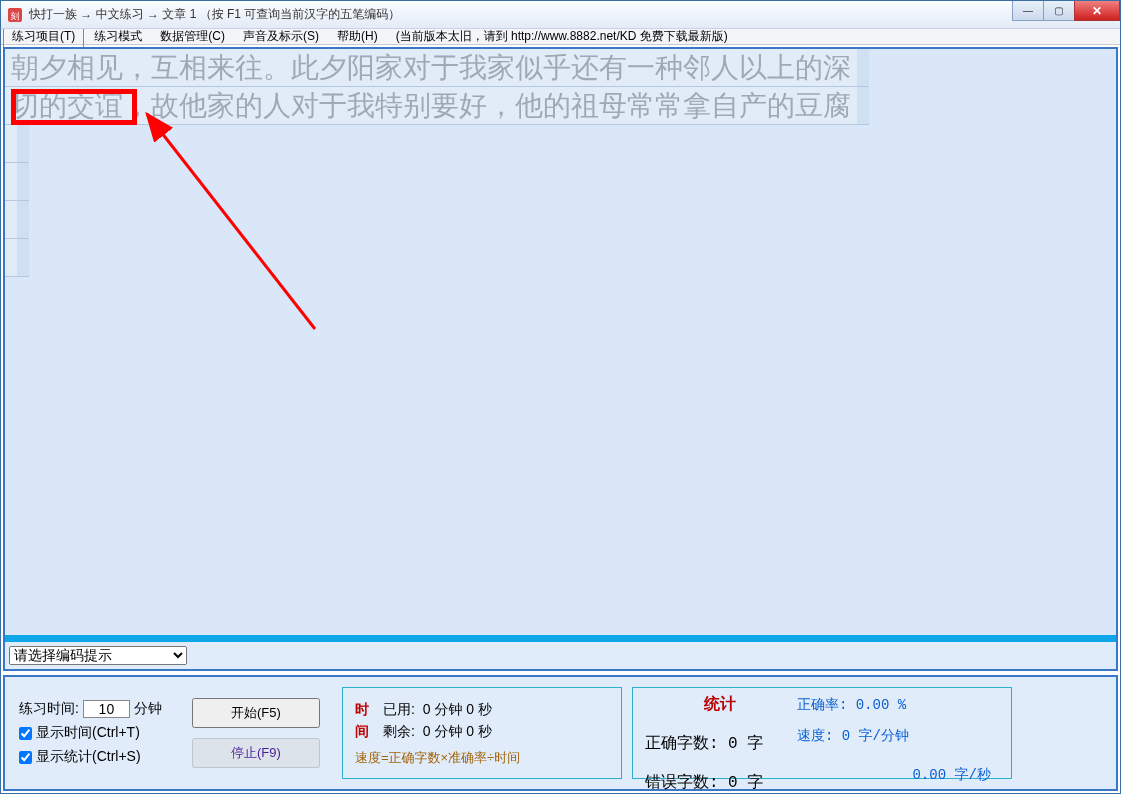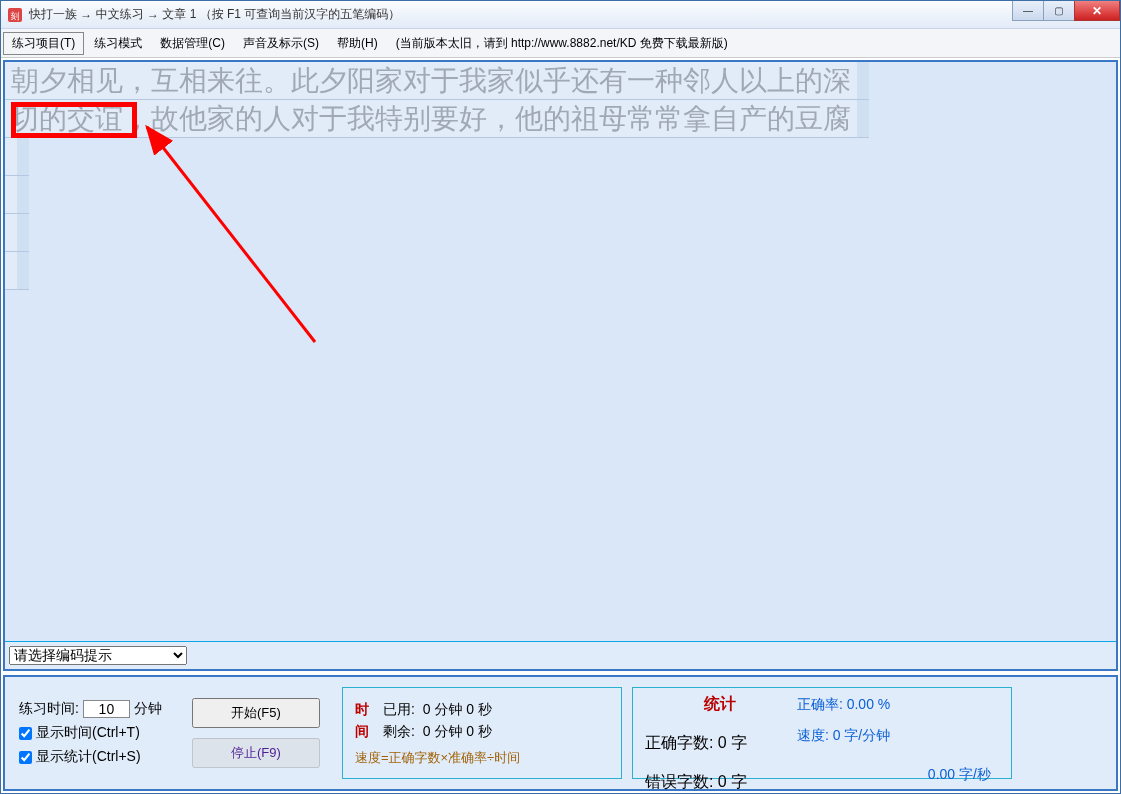--- a/index.html
+++ b/index.html
@@ -51,21 +51,21 @@
 }
 .win-btn.close {
   width: 46px;
   background: linear-gradient(#f08080, #d44 60%, #c22);
   color: #fff;
   font-size: 12px;
   font-weight: bold;
   border-color: #a33;
 }
 .menubar {
-  height: 29px;
+  height: 16px;
   background: #f3f5f9;
   border-bottom: 1px solid #ccc;
   display: flex;
   align-items: center;
   font-size: 12px;
   padding: 0 2px;
   gap: 2px;
 }
 .menu-item {
   padding: 2px 8px;
@@ -103,21 +103,21 @@
   color: #a0a8b4;
   border-bottom: 1px solid #b5c8e2;
 }
 .input-line {
   background: #cfe0f3;
   border-bottom: 1px solid #b5c8e2;
 }
 .bottom-select-row {
   background: #e1ecfa;
   padding: 4px;
-  border-top: 1px solid #0ea5e9;
+  border-top: 7px solid #0ea5e9;
 }
 .bottom-select-row select {
   font-size: 14px;
   font-family: "SimSun", serif;
   width: 178px;
 }
 .status-panel {
   border: 2px solid #3a78c7;
   margin: 2px;
   padding: 6px;
@@ -168,20 +168,21 @@
 }
 .time-box .tb-row { display: flex; gap: 8px; align-items: center; margin: 2px 0;}
 .time-box .tb-label { color: #b00; font-weight: bold; width: 20px; }
 .time-box .tb-note { color: #a16207; font-size: 13px; margin-top: 6px; }
 .stat-box {
   width: 380px;
   display: grid;
   grid-template-columns: 150px 1fr;
   align-items: center;
   gap: 2px;
+  font-family: Liberation Mono, monospace;
 }
 .stat-title { color: #b00; font-weight: bold; text-align: center; grid-column: 1; grid-row: 1; font-size: 16px;}
 .stat-left { font-size: 16px; grid-column: 1; margin-top: 16px; }
 .stat-right { font-size: 14px; grid-column: 2; }
 .blue { color: #0a5fd6; }
 
 
 .anno-box {
   position: absolute;
   left: 6px; top: 40px;

